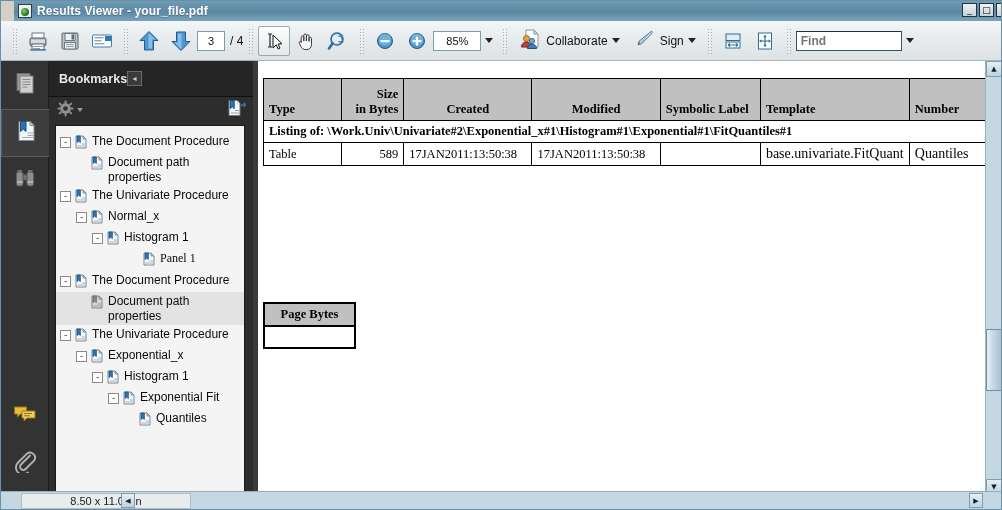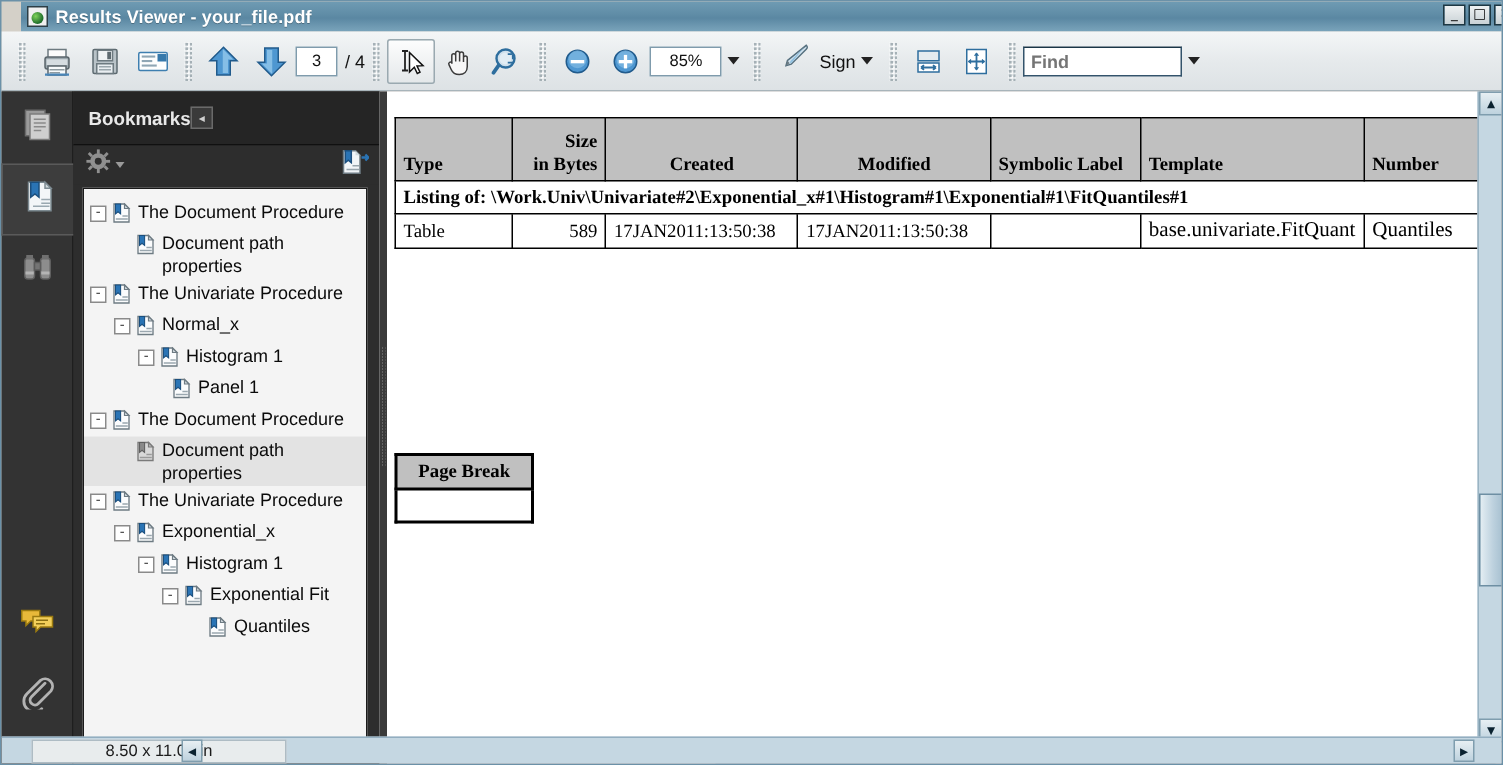--- a/index.html
+++ b/index.html
@@ -433,20 +433,34 @@
       </span>
     </div>
 
     <input id="zoombox" type="text" readonly="" value="85%" style="">
     <div style="width:16px;display:flex;align-items:center;justify-content:center">
       <span class="caret"></span>
     </div>
 
     <div class="gripper"></div>
 
+    <div class="tbtn-wide">
+      <span>
+        <svg width="24" height="22" viewBox="0 0 24 22">
+          <path d="M8 2 h8 l4 4 v13 H8 Z" fill="#fdfdfd" stroke="#8b949a"></path>
+          <path d="M16 2 v4 h4 Z" fill="#d7dde1" stroke="#8b949a"></path>
+          <circle cx="8.5" cy="10.5" r="3" fill="#e0a63c" stroke="#9a6d10"></circle>
+          <path d="M3.5 19 c0-3 2.3-5 5-5 s5 2 5 5 z" fill="#c4403f" stroke="#7d2322"></path>
+          <circle cx="14" cy="13" r="2.6" fill="#76a9d6" stroke="#2e6e9e"></circle>
+          <path d="M9.5 20.5 c0-2.6 2-4.3 4.5-4.3 s4.5 1.7 4.5 4.3 z" fill="#3d7fb5" stroke="#22516f"></path>
+        </svg>
+      </span>
+      <span class="tbtn-label">Collaborate</span>
+      <span class="caret"></span>
+    </div>
 
     <div class="tbtn-wide">
       <span>
         <svg width="24" height="22" viewBox="0 0 24 22">
           <path d="M19.5 3.2 c1 1 1 1.6 0 2.6 L9.5 15.8 L6 16.8 L7 13.3 Z" fill="#cfe0ec" stroke="#56707f"></path>
           <path d="M18.2 4.4 L9 13.6 L8.4 15.2 L10 14.6 Z" fill="#8fc0e0"></path>
           <path d="M6 16.8 L7 13.3 L8.4 15.2 Z" fill="#6b7a82"></path>
         </svg>
       </span>
       <span class="tbtn-label">Sign</span>
@@ -622,21 +636,21 @@
           <div class="tnode" style="padding-left: 36px;">
             <span class="toggle">-</span>
             <span class="bmicon"><svg width="14" height="14" viewBox="0 0 14 14">
                 <path d="M2 1 h7 l3 3 v9 H2 Z" fill="#fbfcfd" stroke="#6e7b83" stroke-width=".9"></path>
                 <path d="M9 1 v3 h3 Z" fill="#d3dbe0" stroke="#6e7b83" stroke-width=".8"></path>
                 <path d="M3 1 h3.4 v6.6 l-1.7-1.4 l-1.7 1.4 Z" fill="#2a74b5" stroke="#1b4f7e" stroke-width=".7"></path>
                 <path d="M7.6 9 h3.6 M3.2 11 h8" stroke="#9aa7af" stroke-width=".9"></path>
               </svg></span>
             <span class="tlabel">Histogram 1</span>
           </div>
-          <div class="tnode" style="padding-left: 44px;">
+          <div class="tnode" style="padding-left: 72px; font-family: Liberation Serif, serif;">
             <span class="toggle blank"></span>
             <span class="bmicon"><svg width="14" height="14" viewBox="0 0 14 14">
                 <path d="M2 1 h7 l3 3 v9 H2 Z" fill="#fbfcfd" stroke="#6e7b83" stroke-width=".9"></path>
                 <path d="M9 1 v3 h3 Z" fill="#d3dbe0" stroke="#6e7b83" stroke-width=".8"></path>
                 <path d="M3 1 h3.4 v6.6 l-1.7-1.4 l-1.7 1.4 Z" fill="#2a74b5" stroke="#1b4f7e" stroke-width=".7"></path>
                 <path d="M7.6 9 h3.6 M3.2 11 h8" stroke="#9aa7af" stroke-width=".9"></path>
               </svg></span>
             <span class="tlabel">Panel 1</span>
           </div>
           <div class="tnode" style="padding-left: 4px;">
@@ -748,21 +762,21 @@
               <td></td>
               <td class="small">base.univariate.FitQuant</td>
               <td class="small">Quantiles</td>
             </tr>
           </tbody>
         </table>
 
         <table class="pbbox">
           <tbody>
               <tr>
-            <td class="hdr">Page Break</td>
+            <td class="hdr">Page Bytes</td>
           </tr>
           <tr>
             <td class="body"></td>
           </tr>
         </tbody>
           </table>
       </div>
 
       <div id="vscroll">
         <div class="sb-arrow">

